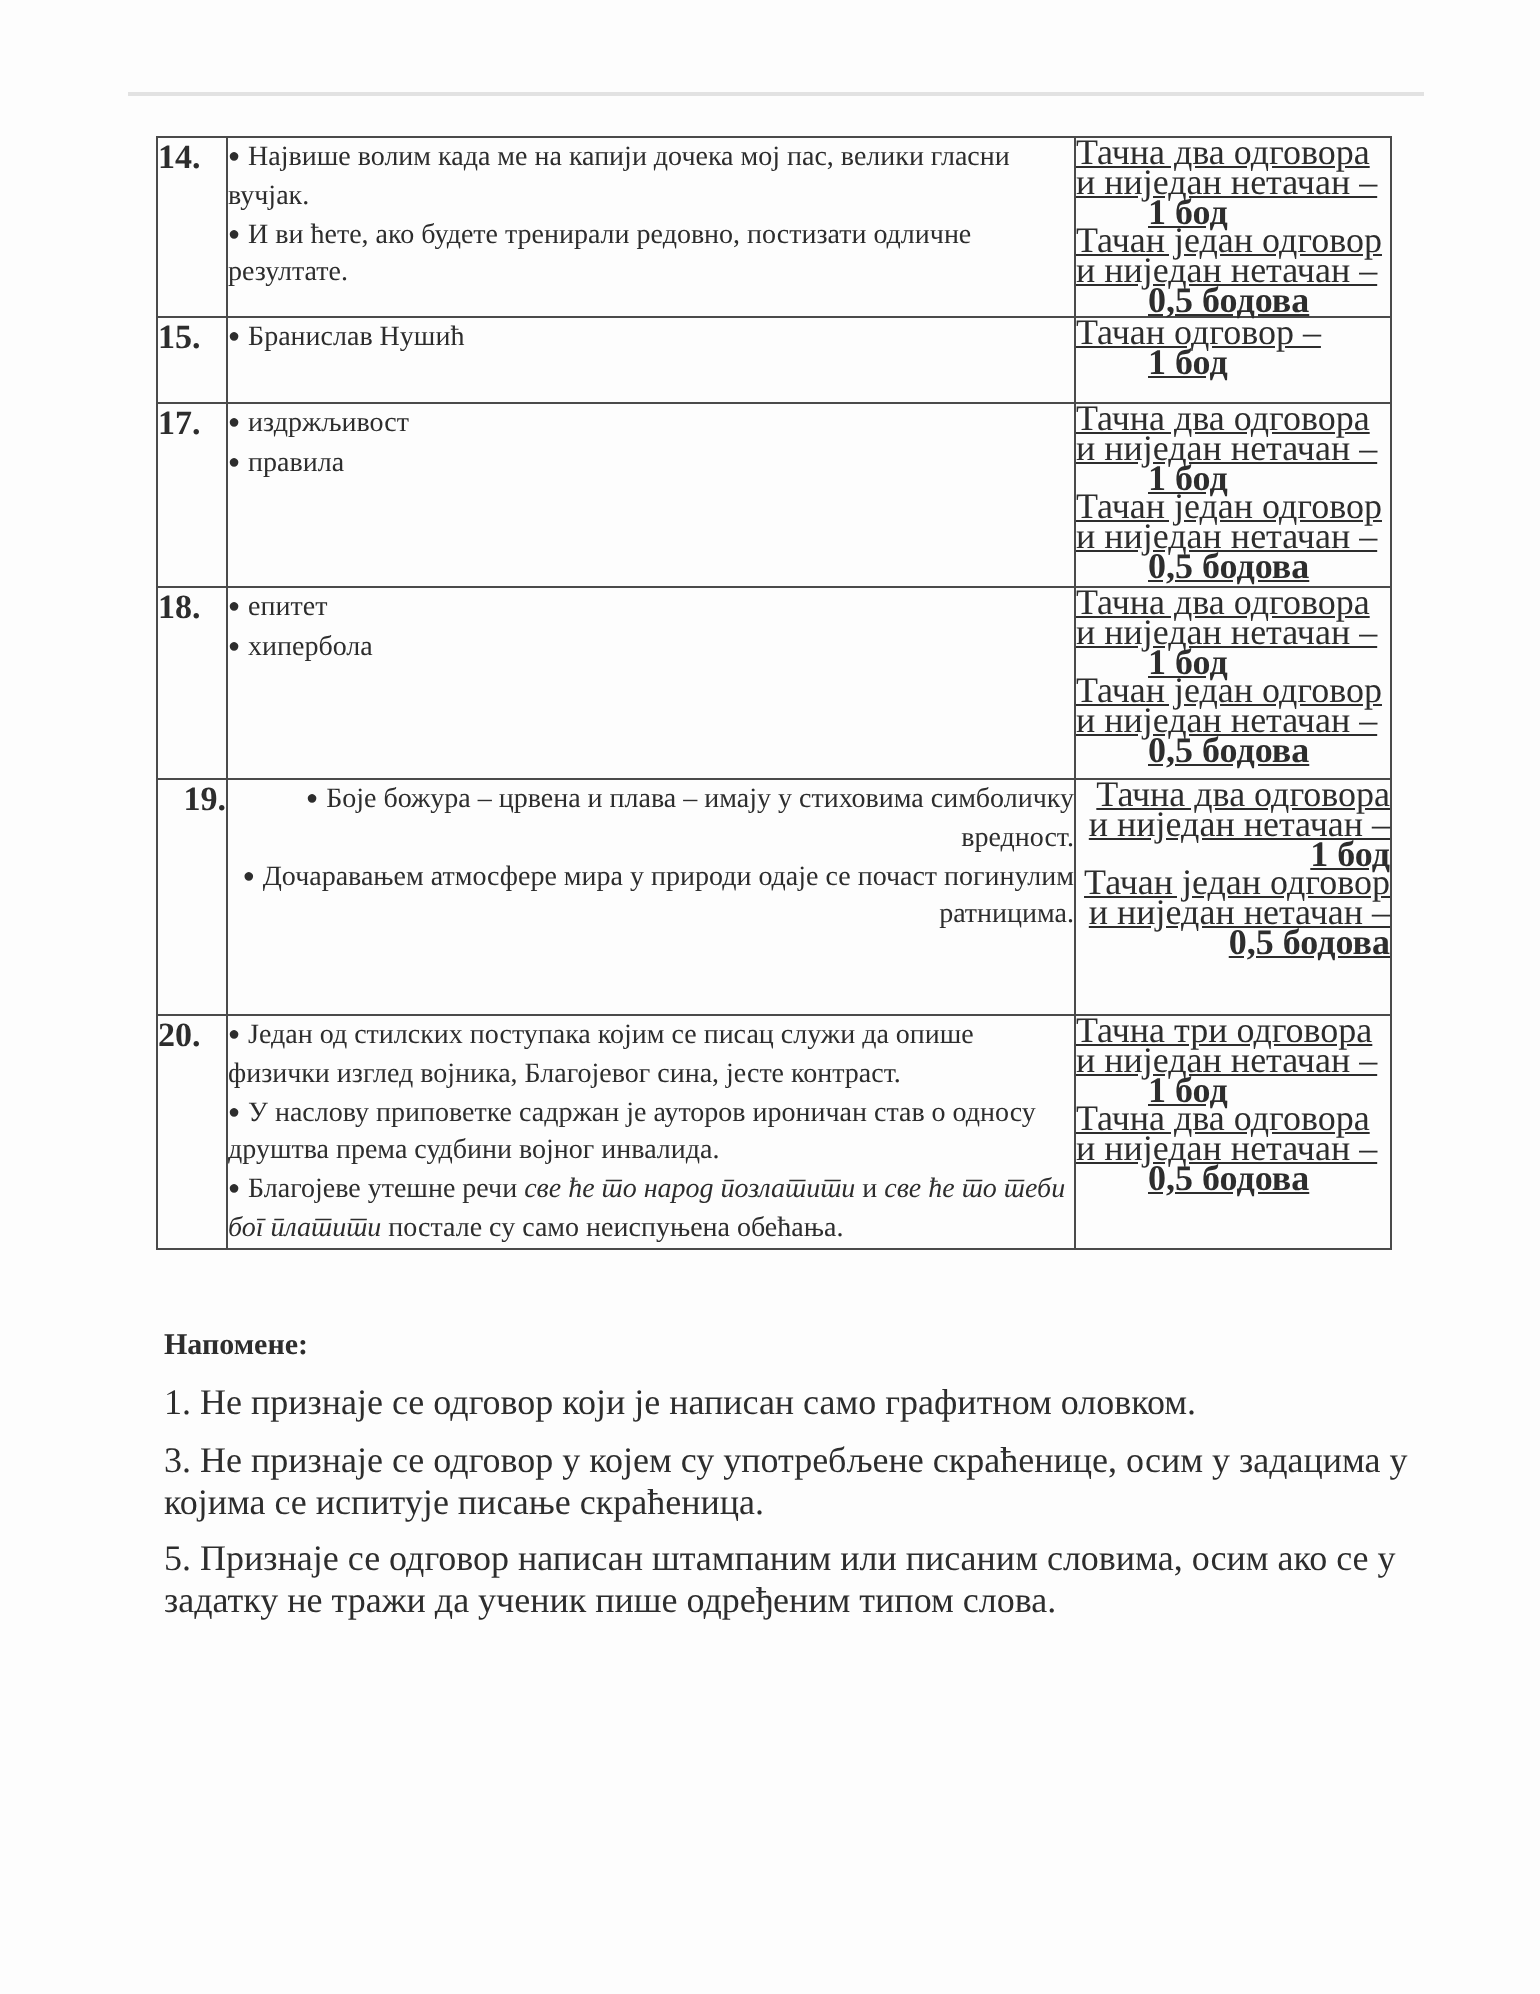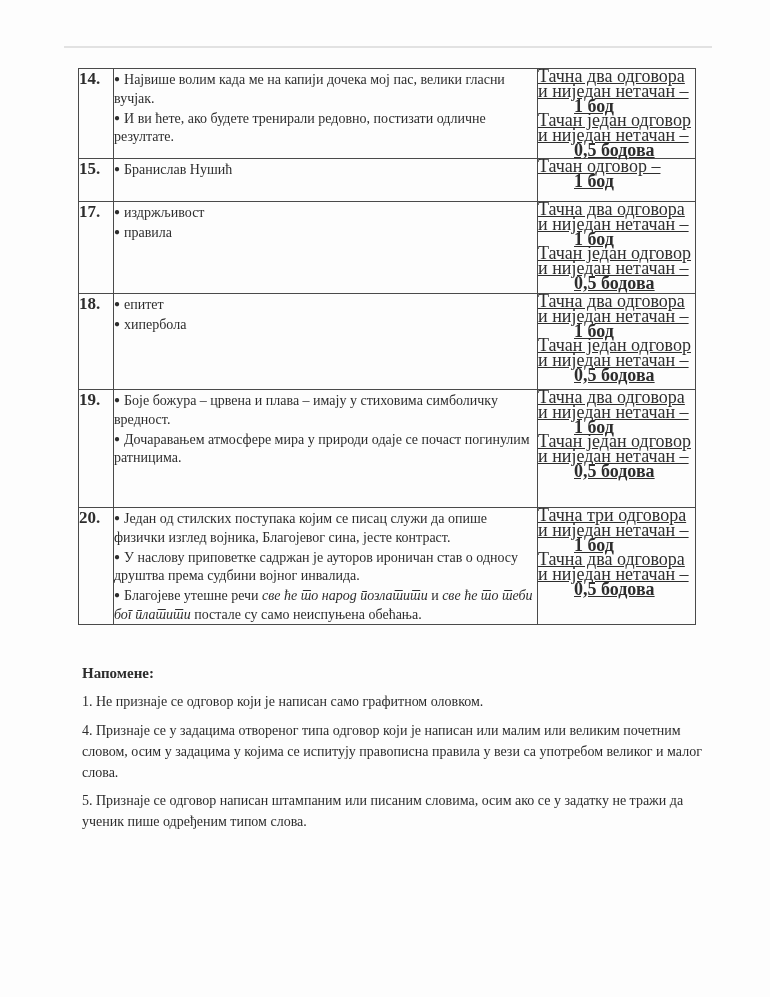--- a/index.html
+++ b/index.html
@@ -53,21 +53,21 @@
     padding: 2px 4px 0 6px;
     font-size: 18px;
     line-height: 14.8px;
     text-decoration: underline;
   }
   tr.r0 { height: 90px; }
   tr.r1 { height: 43px; }
   tr.r2 { height: 33px; }
   tr.r3 { height: 92px; }
   tr.r4 { height: 96px; }
-  tr.r5 { height: 118px; }
+  tr.r5 { height: 118px; text-align: right; }
   tr.r6 { height: 116px; }
   p.answer-item {
     margin: 0;
   }
   .bullet {
     display: inline-block;
     font-size: 10px;
     vertical-align: 1.5px;
     margin-right: 4px;
   }
@@ -82,21 +82,21 @@
     width: 645px;
   }
   .notes-heading {
     margin: 0 0 7px 0;
     font-size: 15px;
     font-weight: bold;
     line-height: 21px;
   }
   p.note-item {
     margin: 0 0 7.5px 0;
-    font-size: 14px;
+    font-size: 18px;
     line-height: 21px;
   }
 </style>
 </head>
 <body>
 
 <div class="page">
 
   <div class="scan-line"></div>
 
@@ -183,18 +183,18 @@
             <div class="score-line score-bold">0,5 бодова</div>
           </td>
         </tr>
       </tbody>
   </table>
 
   <div class="notes">
     <h3 class="notes-heading">Напомене:</h3>
     <div id="notes-list">
         <p class="note-item">1. Не признаје се одговор који је написан само графитном оловком.</p>
-        <p class="note-item">4. Признаје се у задацима отвореног типа одговор који је написан или малим или великим почетним словом, осим у задацима у којима се испитују правописна правила у вези са употребом великог и малог слова.</p>
+        <p class="note-item">3. Не признаје се одговор у којем су употребљене скраћенице, осим у задацима у којима се испитује писање скраћеница.</p>
         <p class="note-item">5. Признаје се одговор написан штампаним или писаним словима, осим ако се у задатку не тражи да ученик пише одређеним типом слова.</p>
       </div>
   </div>
 
 </div>
 
 </body></html>

